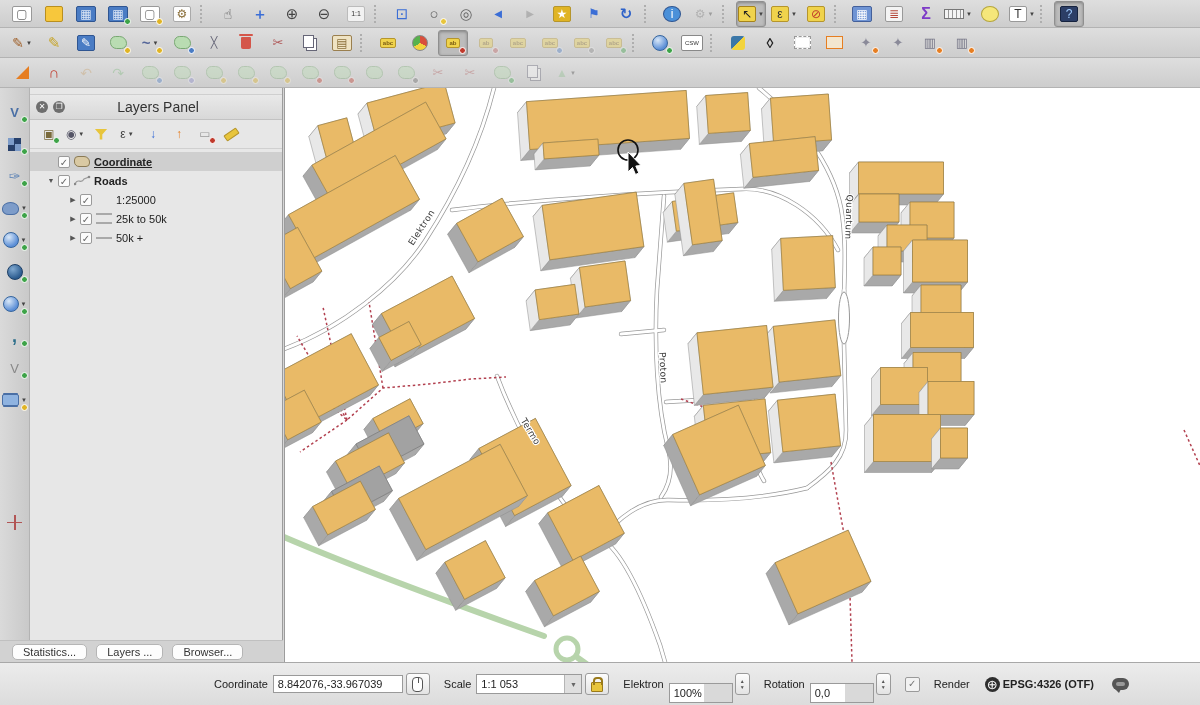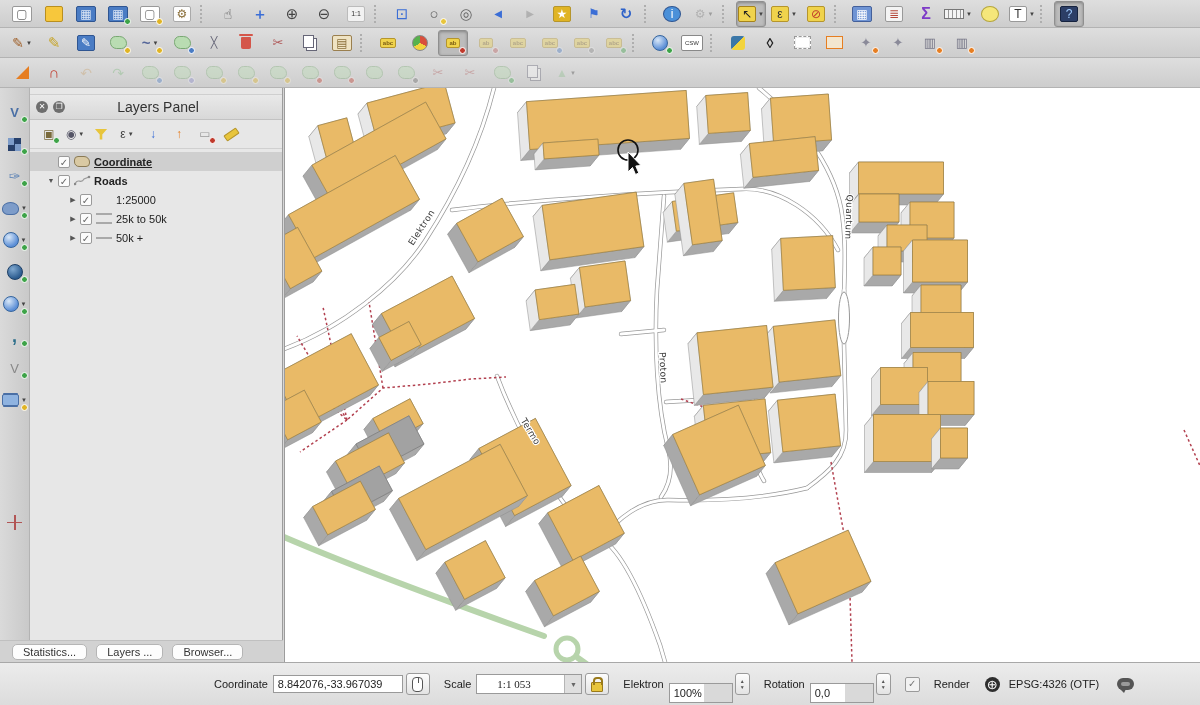--- a/index.html
+++ b/index.html
@@ -94,21 +94,21 @@
   #canvas{left:284px;top:88px;width:916px;height:574px;background:#ffffff;border-left:1px solid #9c9c9c;}
   
   #statusbar{left:0;bottom:0;width:1200px;height:43px;background:linear-gradient(#ececec,#dcdcdc);
     border-top:1px solid #a8a8a8;display:flex;align-items:center;font-size:11px;color:#222;box-sizing:border-box;}
   .sb-label{margin:0 5px 0 14px;}
   .sb-input{height:18px;border:1px solid #9a9a9a;background:#fff;display:flex;align-items:center;
     padding:0 4px;font-size:11px;box-sizing:border-box;}
   .sb-btn{width:24px;height:22px;border:1px solid #9a9a9a;border-radius:3px;background:linear-gradient(#fdfdfd,#e3e3e3);
     display:flex;align-items:center;justify-content:center;margin-left:3px;box-sizing:border-box;}
   .sb-combo{width:106px;height:20px;border:1px solid #9a9a9a;background:#fff;display:flex;align-items:center;box-sizing:border-box;}
-  .sb-combo .val{flex:1;padding-left:20px;font-family:Liberation Serif, serif;}
+  .sb-combo .val{flex:1;padding-left:4px;}
   .sb-combo .arr{width:16px;align-self:stretch;background:#dfdfdf;border-left:1px solid #b5b5b5;
     display:flex;align-items:center;justify-content:center;font-size:7px;color:#666;}
   .sb-spin{width:64px;height:20px;border:1px solid #9a9a9a;background:linear-gradient(90deg,#fff 55%,#d9d9d9 55%);
     display:flex;align-items:center;padding-left:4px;box-sizing:border-box;margin-top:18px;}
   .stepper{width:13px;height:20px;border:1px solid #9a9a9a;border-radius:3px;margin-left:2px;background:linear-gradient(#fdfdfd,#e3e3e3);
     display:flex;flex-direction:column;align-items:center;justify-content:center;font-size:5px;color:#555;line-height:1.2;}
   .sb-check{width:13px;height:13px;border:1px solid #9a9a9a;border-radius:2px;background:#f2f2f2;
     font-size:10px;line-height:12px;text-align:center;color:#777;margin-left:14px;}
 </style>
 </head>
@@ -861,15 +861,15 @@
   <div class="sb-spin">
     <span>0,0</span>
   </div>
   <div class="stepper">
       <span>▲</span>
       <span>▼</span>
     </div>
   <div class="sb-check">✓</div>
   <span class="sb-label" style="">Render</span>
   <div class="ic-epsgglobe" style="margin-left:10px;">⊕</div>
-  <span style="margin-left:9px;font-weight:normal;">EPSG:4326 (OTF)</span>
+  <span style="margin-left:3px;font-weight:bold;">EPSG:4326 (OTF)</span>
   <div style="margin-left:18px;" class="ic-bubbledark"></div>
 </div>
 
 </body></html>

